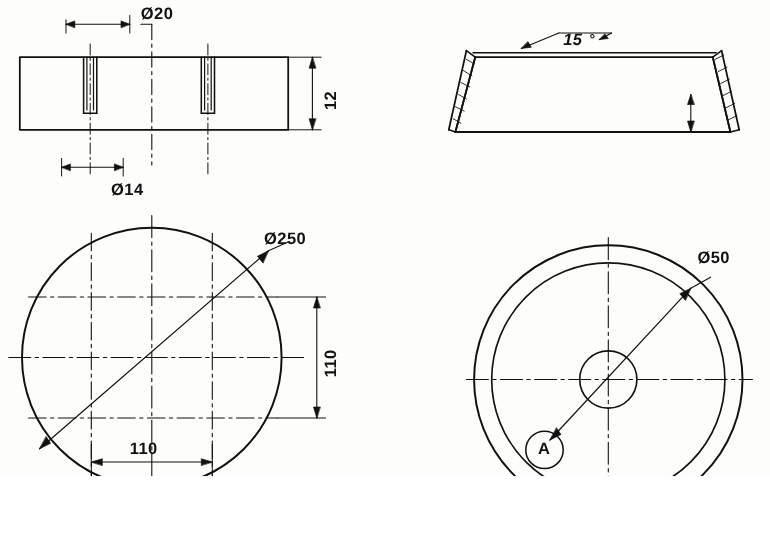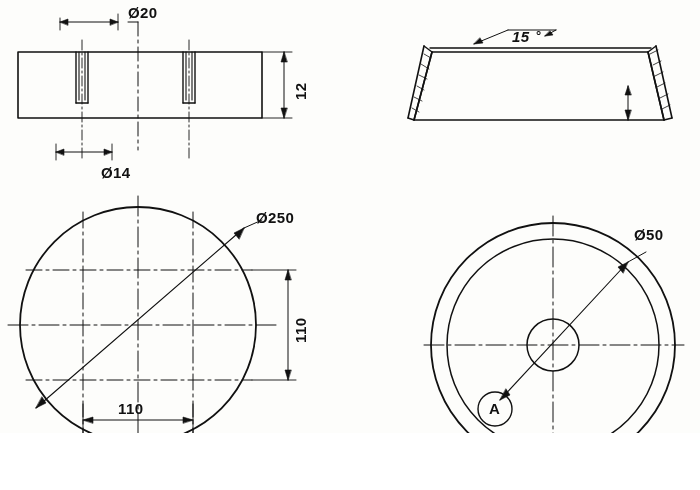--- a/index.html
+++ b/index.html
@@ -181,20 +181,20 @@
     </g>
   </svg>
 
   <div class="lbl" style="left:128px; top:4px;">Ø20</div>
   <div class="lbl" style="left:101px; top:144px;margin-top:20px;">Ø14</div>
   <div class="lbl rot90" style="left:292px; top:100px;">12</div>
 
   <div class="lbl" style="left:512px; top:28px;font-style:italic;">15</div>
   <div class="lbl small" style="left:536px; top:28px;">°</div>
 
-  <div class="lbl" style="left:256px; top:209px;">Ø250</div>
+  <div class="lbl" style="left:240px; top:209px;">Ø250</div>
   <div class="lbl rot90" style="left:292px; top:343px;">110</div>
   <div class="lbl" style="left:118px; top:400px;">110</div>
 
   <div class="lbl" style="left:634px; top:226px;">Ø50</div>
   <div class="lbl" style="left:489px; top:400px;">A</div>
 
 </div>
 
 </body></html>

